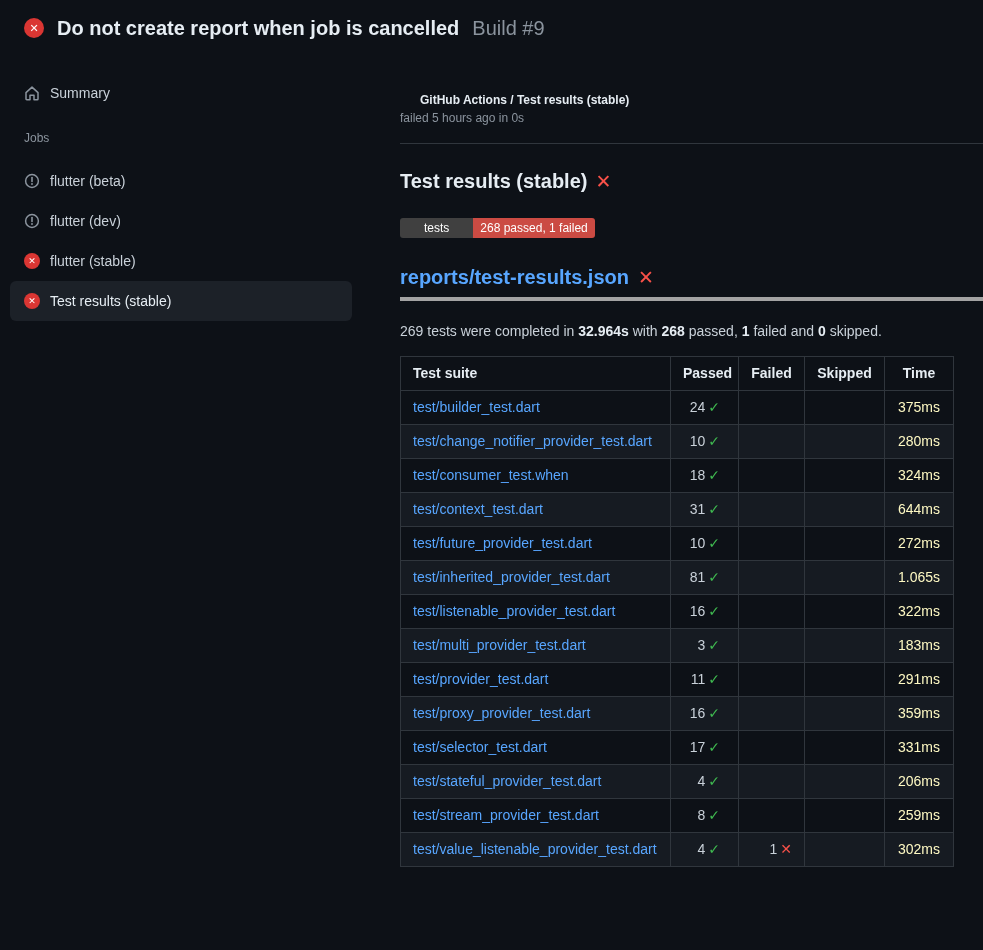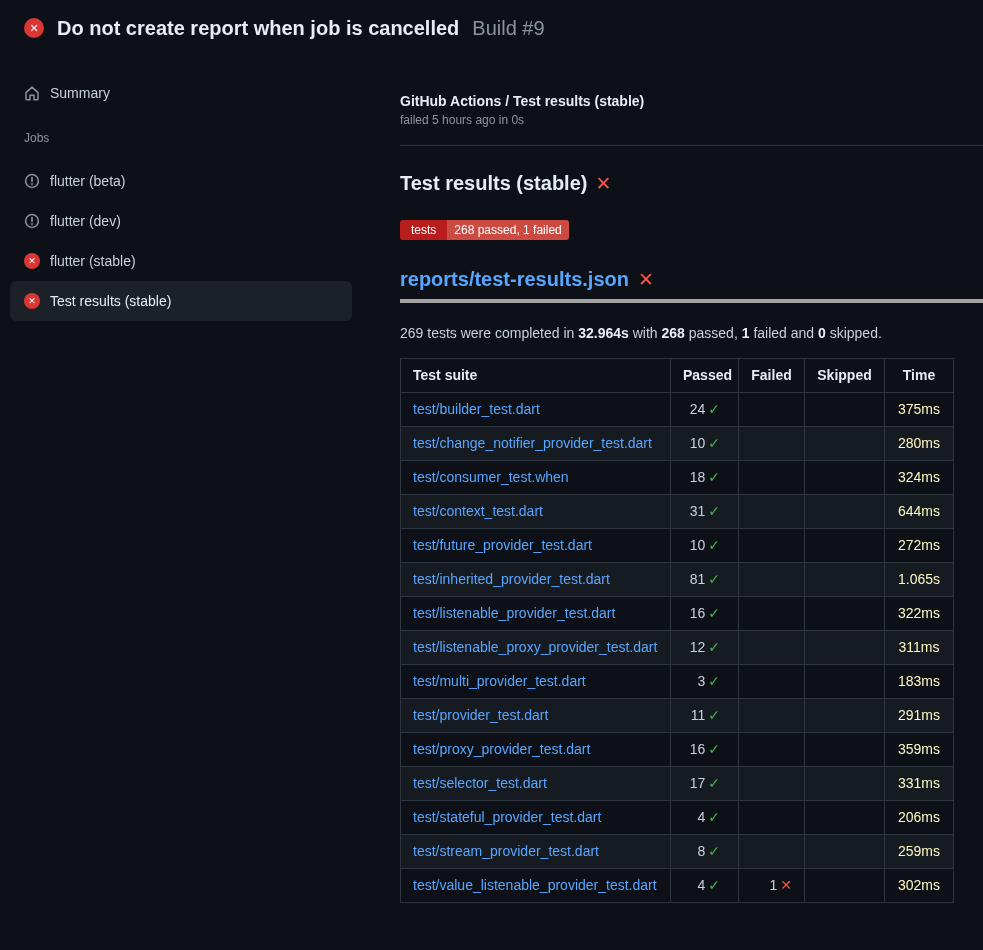--- a/index.html
+++ b/index.html
@@ -39,35 +39,35 @@
     cursor: pointer;
   }
   .side-item.selected { background: #1c2128; }
   .side-item.selected .side-label { color: #e6edf3; }
   .side-label { color: #c9d1d9; font-size: 14px; }
   .jobs-heading { color: #8b949e; font-size: 12px; margin: 18px 0 16px 14px; }
   .icon-home, .icon-neutral { display: inline-flex; flex: none; width: 16px; height: 16px; }
 
   
   .main { flex: 1; padding-top: 37px; min-width: 0; }
-  .breadcrumb { font-weight: 700; color: #e6edf3; font-size: 14px; }
+  .breadcrumb { font-weight: 700; color: #e6edf3; font-size: 12px; margin-left: 20px; }
   .status-line { margin-top: 4px; color: #8b949e; font-size: 12px; }
   .divider { border: none; border-top: 1px solid #30363d; margin-top: 18px; }
 
   .section-heading {
     margin-top: 26px; font-size: 20px; font-weight: 700; color: #e6edf3;
     display: flex; align-items: center; gap: 8px;
   }
   .x-mark { color: #f85149; font-weight: 700; font-size: 19px; line-height: 1; }
 
   .badge {
     display: inline-flex; margin-top: 25px; font-size: 12px; line-height: 1;
     border-radius: 3px; overflow: hidden;
   }
-  .badge-label { background: #b91c1c; color: #ffffff; padding: 4px 11px; }
+  .badge-label { background: #404040; color: #ffffff; padding: 4px 24px; }
   .badge-value { background: #cb4b43; color: #ffffff; padding: 4px 7px; }
 
   .report-heading {
     margin-top: 28px; font-size: 20px; font-weight: 700;
     display: flex; align-items: center; gap: 9px;
     border-bottom: 4px solid #a3a3a3; padding-bottom: 8px;
   }
   .report-link { color: #58a6ff; text-decoration: none; cursor: pointer; }
 
   .summary-line { margin-top: 22px; font-size: 14px; color: #c9d1d9; }
@@ -248,27 +248,20 @@
           </tr>
 
           <tr>
             <td class="suite"><a>test/listenable_provider_test.dart</a></td>
             <td class="num passed"><span>16</span><span class="ok">✓</span></td>
             <td class="num failed"><span></span></td>
             <td class="num skipped"><span></span></td>
             <td class="time"><span>322ms</span></td>
           </tr>
 
-          <tr>
-            <td class="suite"><a>test/listenable_proxy_provider_test.dart</a></td>
-            <td class="num passed"><span>12</span><span class="ok">✓</span></td>
-            <td class="num failed"><span></span></td>
-            <td class="num skipped"><span></span></td>
-            <td class="time"><span>311ms</span></td>
-          </tr>
 
           <tr>
             <td class="suite"><a>test/multi_provider_test.dart</a></td>
             <td class="num passed"><span>3</span><span class="ok">✓</span></td>
             <td class="num failed"><span></span></td>
             <td class="num skipped"><span></span></td>
             <td class="time"><span>183ms</span></td>
           </tr>
 
           <tr>

